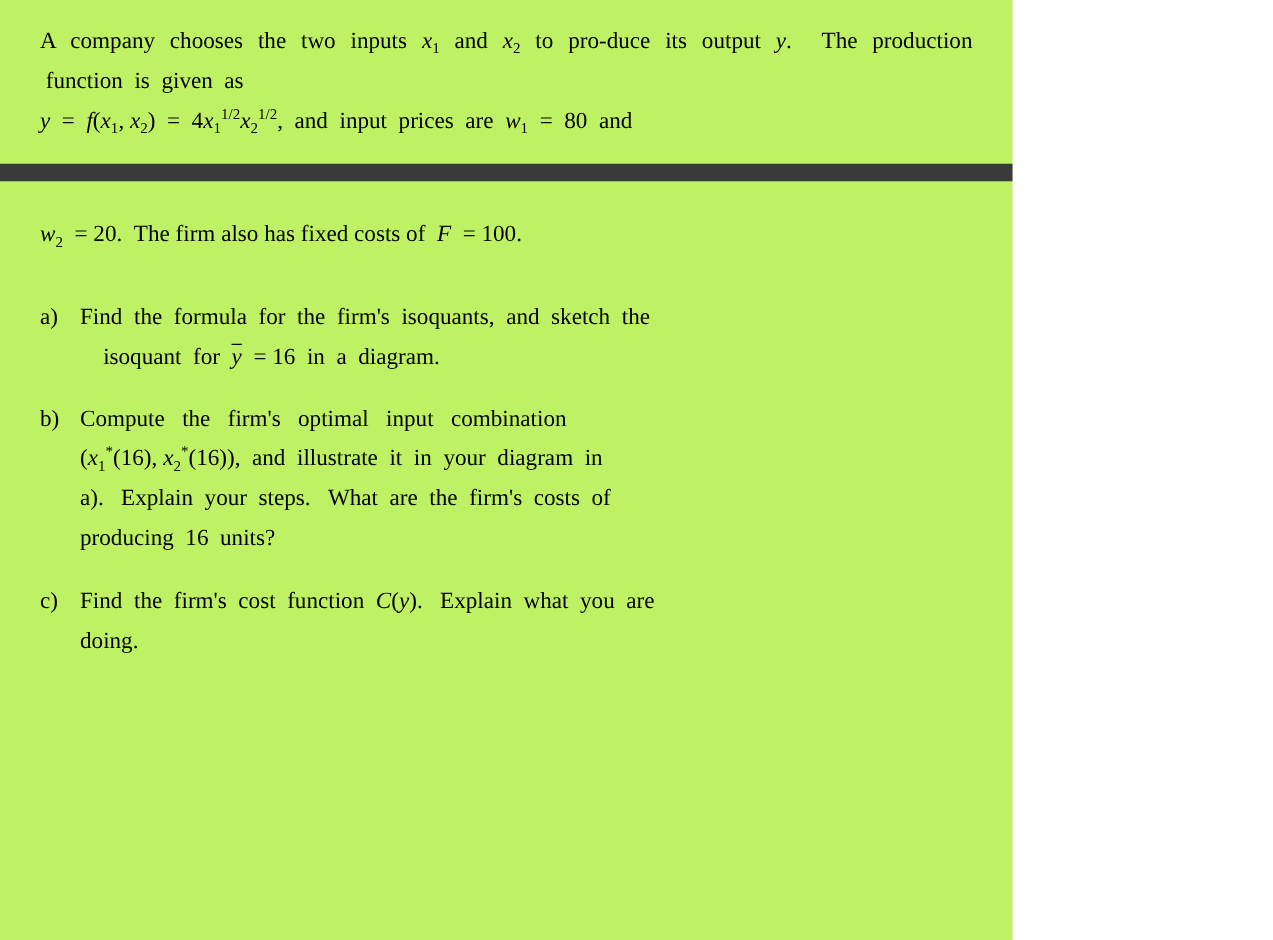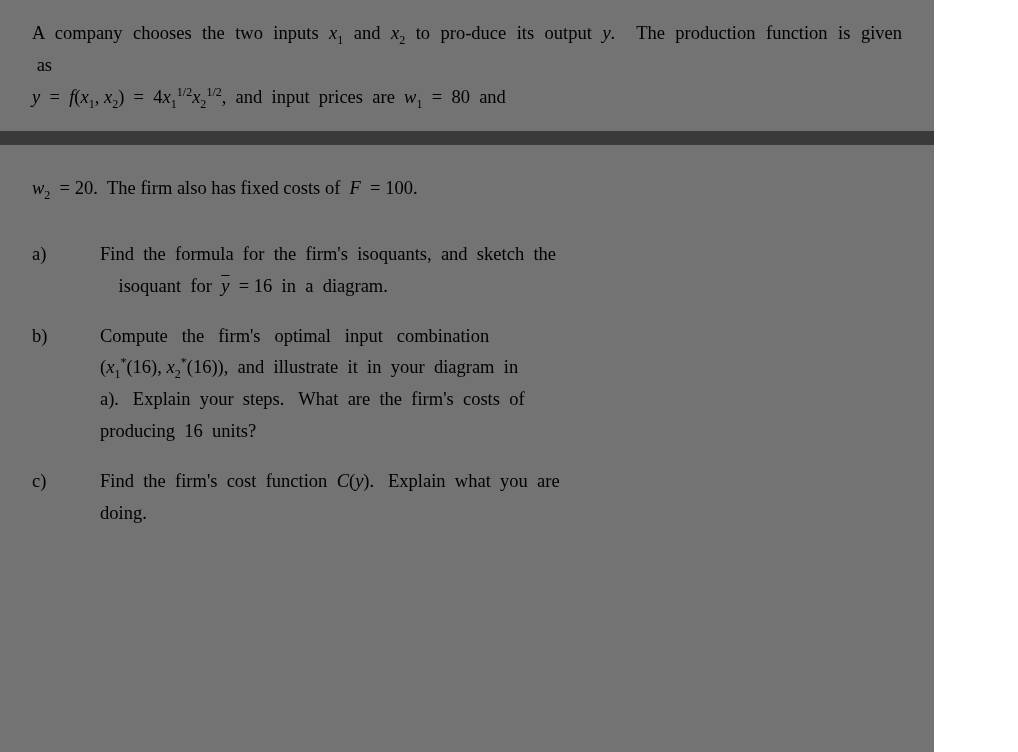--- a/index.html
+++ b/index.html
@@ -11,23 +11,23 @@
     body {
       background: #ffffff;
       font-family: 'Computer Modern', 'Latin Modern', Georgia, 'Times New Roman', serif;
       font-size: 18px;
       color: #000000;
       width: 1018px;
       min-height: 752px;
     }
 
     .page-container {
-      width: 934px;
+      width: 810px;
       min-height: 752px;
-      background: #737373;
+      background: #bef264;
       padding: 0;
     }
 
     .top-section {
       padding: 18px 32px 18px 32px;
       line-height: 1.7;
     }
 
     .top-section p {
       text-align: justify;
@@ -67,21 +67,20 @@
 
     .question-label {
       min-width: 32px;
       font-size: 18.5px;
       line-height: 1.72;
     }
 
     .question-text {
       flex: 1;
       text-align: justify;
-      margin-left: 36px;
     }
 
     .math {
       font-style: italic;
     }
 
     sub {
       font-size: 0.65em;
       vertical-align: sub;
       line-height: 0;

